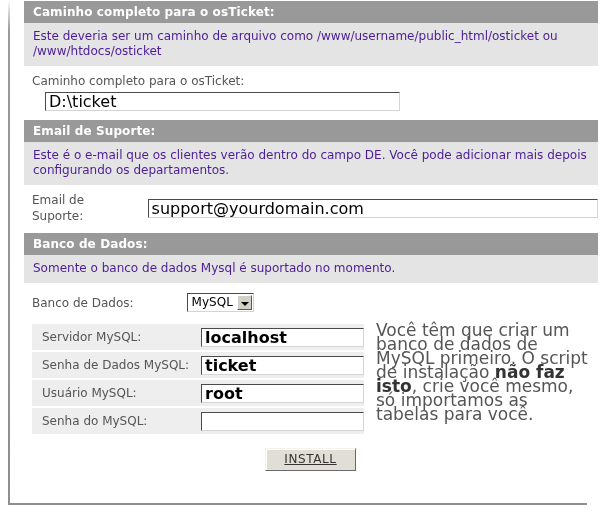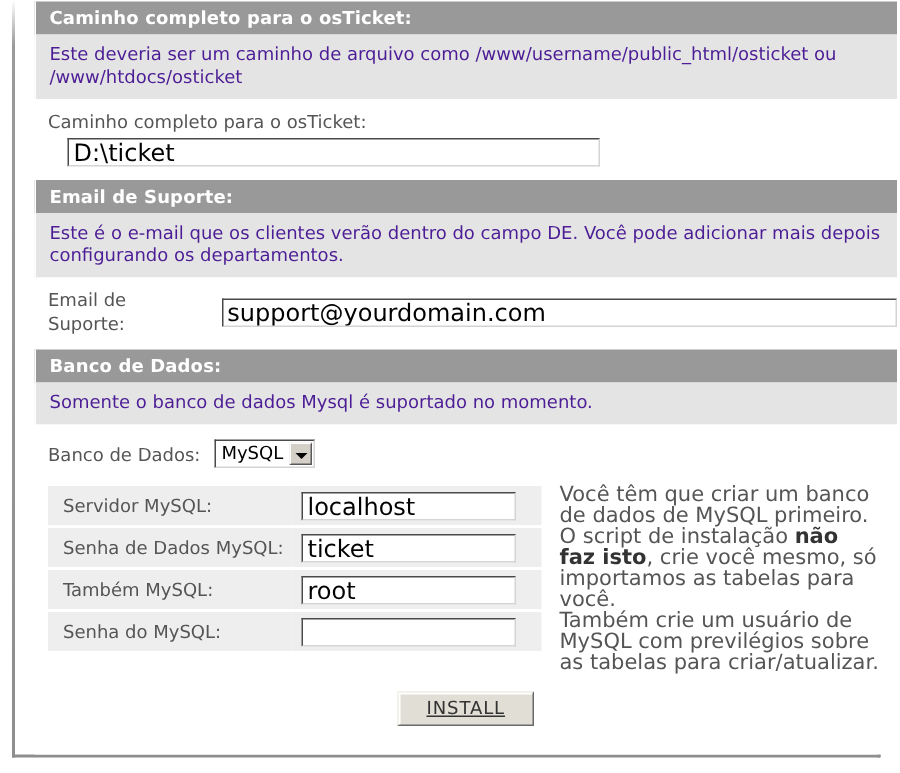--- a/index.html
+++ b/index.html
@@ -94,21 +94,21 @@
     background: #ffffff;
     border: 1px solid;
     border-color: #4a4a4a #d4d4d4 #d4d4d4 #4a4a4a;
     box-sizing: border-box;
     padding: 1px 2px 1px 3px;
     height: 19px;
     outline: none;
   }
   .txt-path   { width: 355px; margin-top: 2px; margin-left: 13px; }
   .txt-email  { width: 453px; }
-  .txt-db     { width: 143px; }
+  .txt-db     { width: 163px; font-weight: bold; }
 
   
   .path-row { margin-bottom: 1px; }
 
   
   .email-row {
     display: flex;
     align-items: center;
     gap: 9px;
     padding-left: 0px;
@@ -124,20 +124,21 @@
   }
   .sel-wrap {
     position: relative;
     display: inline-block;
     height: 19px;
     border: 1px solid;
     border-color: #4a4a4a #d4d4d4 #d4d4d4 #4a4a4a;
     background: #ffffff;
     box-sizing: border-box;
     padding: 0 20px 0 4px;
+    margin-left: 44px;
   }
   .sel-val {
     font-size: 12px;
     line-height: 17px;
     color: #000000;
     display: inline-block;
   }
   .sel-btn {
     position: absolute;
     right: 1px; top: 1px;
@@ -181,21 +182,21 @@
     height: 22px;
     box-sizing: border-box;
     margin-top: 48px;
   }
   .db-table td.inp {
     width: 160px;
     padding: 3px 0 3px 6px;
   }
   .db-help {
     color: #555555;
-    font-size: 14px;
+    font-size: 17px;
     line-height: 14px;
     padding: 1px 6px 0 12px;
     width: 232px;
     box-sizing: border-box;
   }
   .db-help b { font-weight: bold; color: #333333; }
   .db-help p { margin: 0; }
 
   
   .install-row {
@@ -272,37 +273,36 @@
               <input type="text" class="txt txt-db" value="localhost" style="">
             </td>
           </tr>
           <tr>
             <td class="lbl">Senha de Dados MySQL:</td>
             <td class="inp">
               <input type="text" class="txt txt-db" value="ticket" style="">
             </td>
           </tr>
           <tr>
-            <td class="lbl">Também MySQL:</td>
+            <td class="lbl">Usuário MySQL:</td>
             <td class="inp">
               <input type="text" class="txt txt-db" value="root" style="">
             </td>
           </tr>
           <tr>
             <td class="lbl">Senha do MySQL:</td>
             <td class="inp">
               <input type="text" class="txt txt-db" value="" style="">
             </td>
           </tr>
         </tbody>
       </table>
 
       <div class="db-help">
         <p><span>Você têm que criar um banco de dados de MySQL primeiro. O script de instalação </span><b>não faz isto</b><span>, crie você mesmo, só importamos as tabelas para você.</span></p>
-        <p>Também crie um usuário de MySQL com previlégios sobre as tabelas para criar/atualizar.</p>
       </div>
     </div>
 
     <div class="install-row">
       <button class="btn-install">INSTALL</button>
     </div>
 
   </div>
 </div>
 

